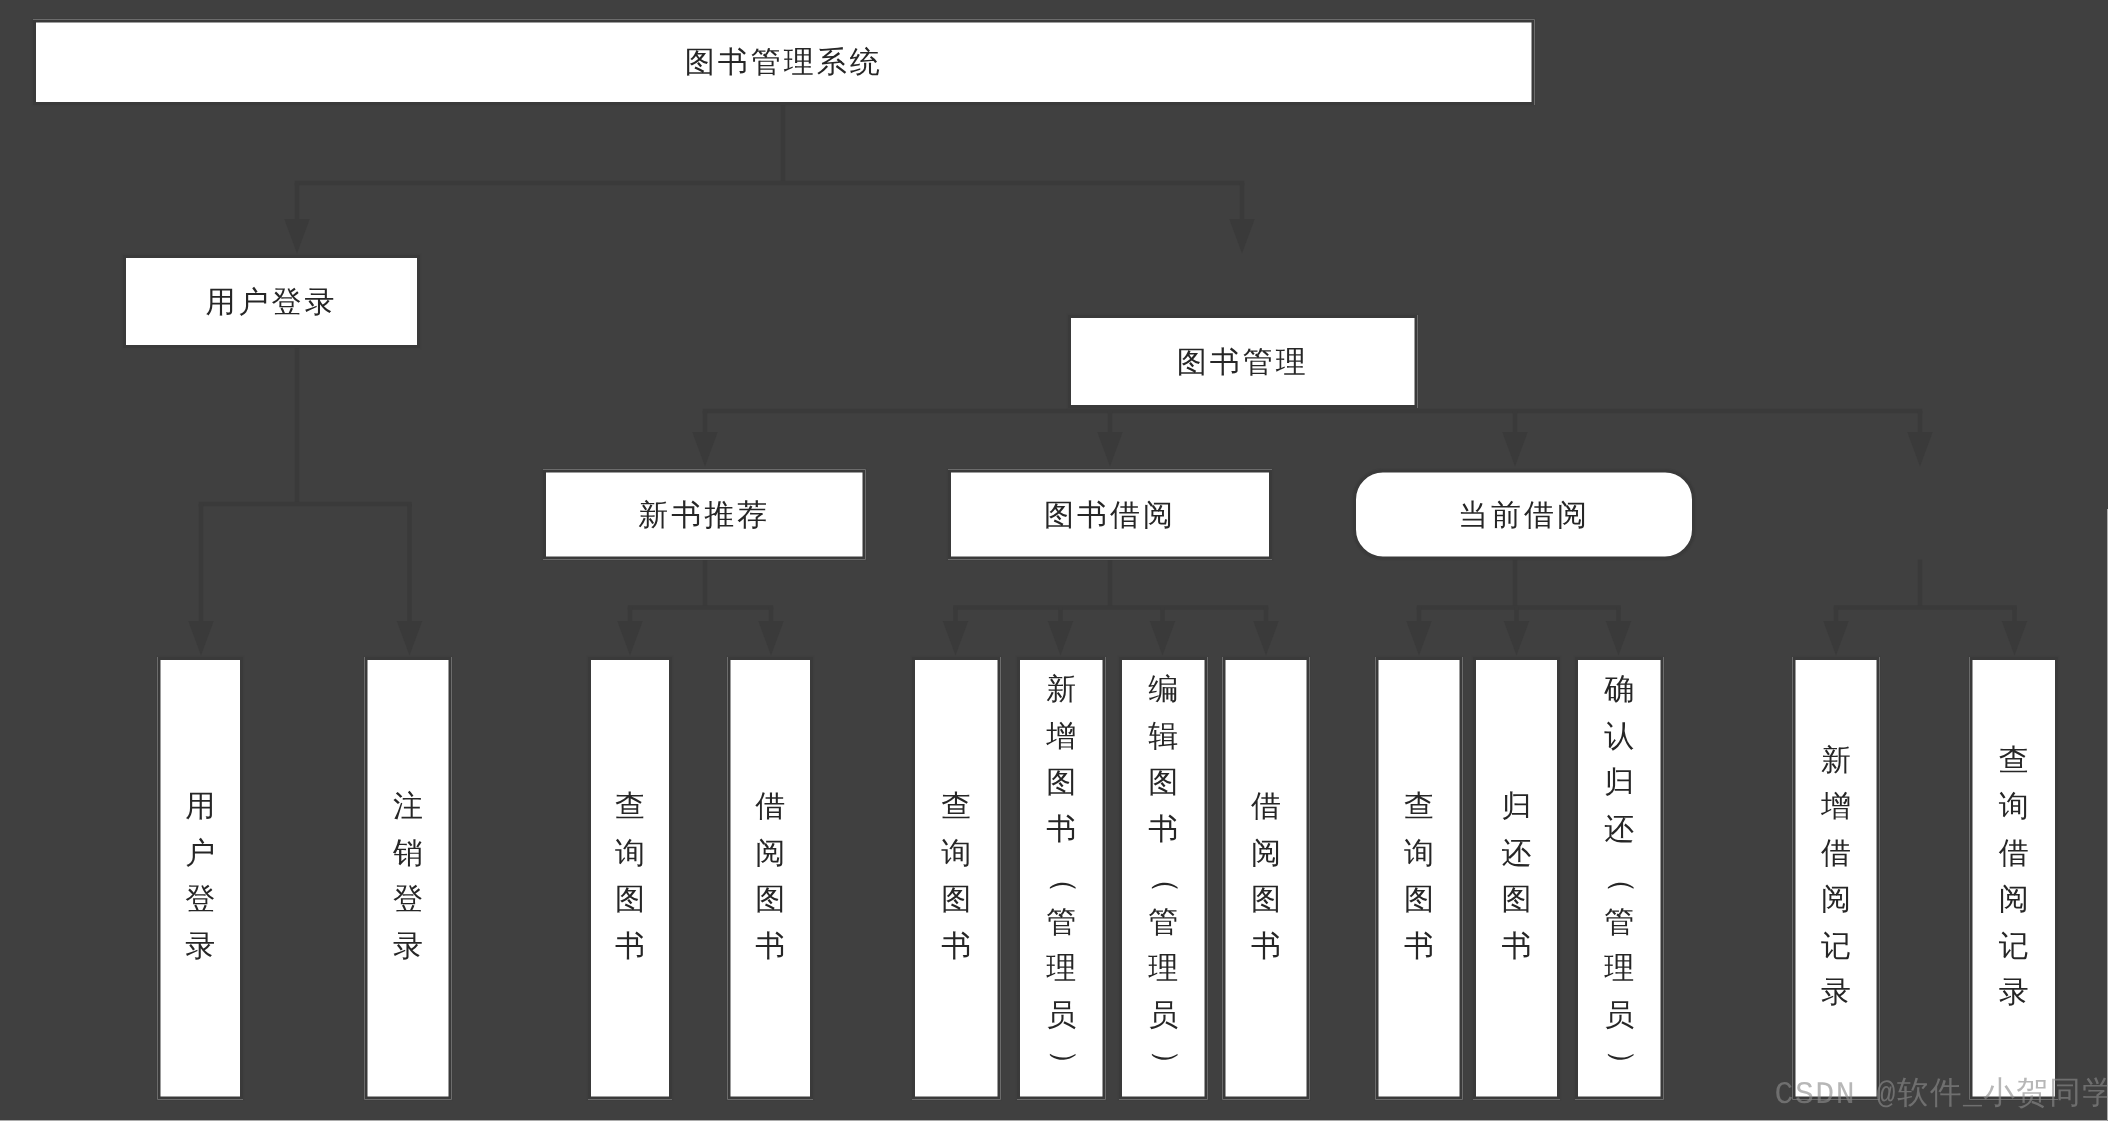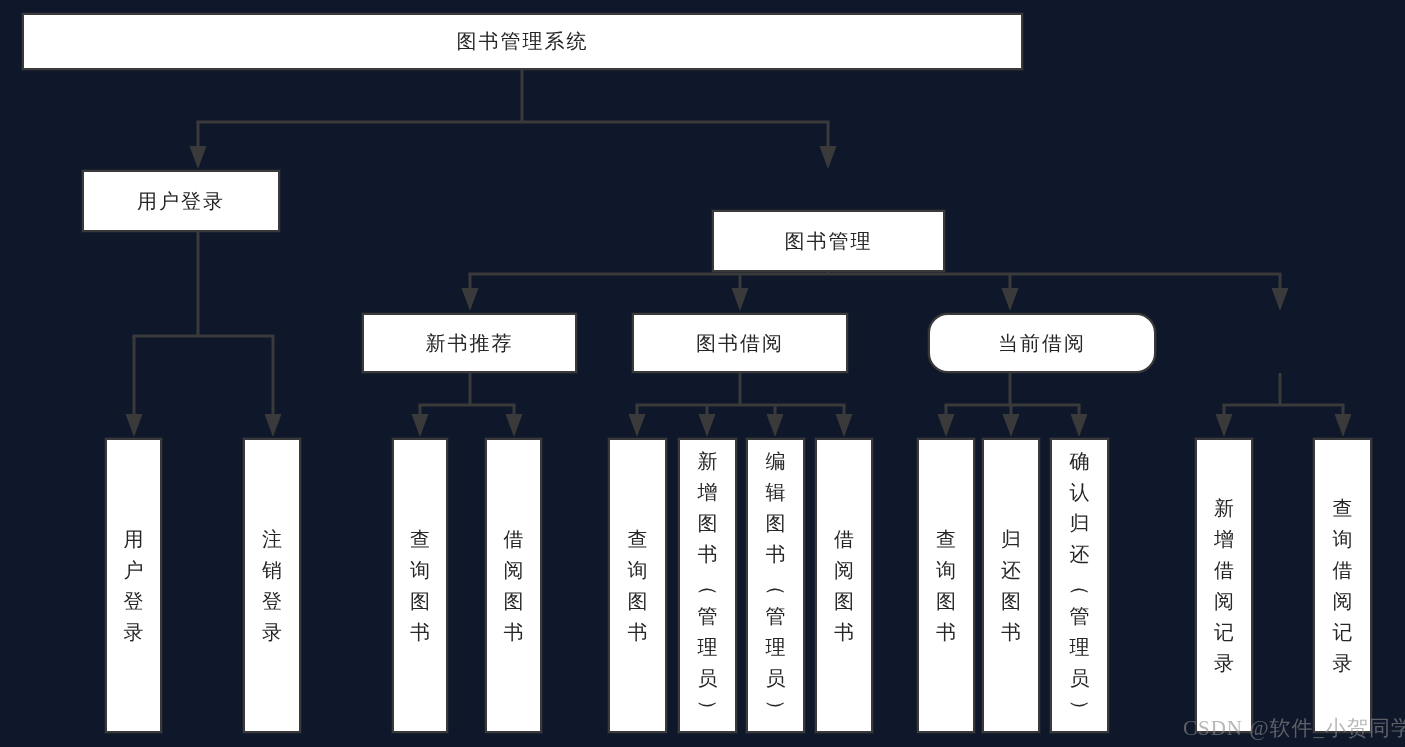--- a/index.html
+++ b/index.html
@@ -1,19 +1,19 @@
 <!DOCTYPE html>
 <html><head>
 <meta charset="utf-8">
 <style>
   * { margin:0; padding:0; box-sizing:border-box; }
   html,body { background:#ffffff; }
   .stage {
-    position:relative; width:1405px; height:747px; background:#0f172a;
-    font-family:Liberation Serif, serif; overflow:hidden;
+    position:relative; width:1405px; height:747px; background:#404040;
+    font-family:Liberation Mono, monospace; overflow:hidden;
   }
   .stage svg { position:absolute; left:0; top:0; z-index:1; }
   .node {
     position:absolute; background:#ffffff;
     border:2px solid #3a3a3a; box-shadow:0 0 0 1px rgba(58,58,58,.28);
     display:flex; align-items:center; justify-content:center;
     color:#262626; font-size:20px; letter-spacing:2px; z-index:2;
     white-space:nowrap;
   }
   .vbox { flex-direction:column; letter-spacing:0; white-space:normal; }
@@ -98,21 +98,21 @@
     </g>
   </svg>
 
   <div class="node" style="left:22px; top:13px; width:1001px; height:57px;">图书管理系统</div>
 
   <div class="node" style="left:82px; top:170px; width:198px; height:62px;">用户登录</div>
   <div class="node" style="left:712px; top:170px; width:233px; height:62px;margin-top:40px;">图书管理</div>
 
   <div class="node" style="left:362px; top:313px; width:215px; height:60px;">新书推荐</div>
   <div class="node" style="left:632px; top:313px; width:216px; height:60px;">图书借阅</div>
-  <div class="node" style="left:928px; top:313px; width:228px; height:60px;border-radius:20px;">当前借阅</div>
+  <div class="node" style="left:902px; top:313px; width:228px; height:60px;border-radius:20px;">当前借阅</div>
 
   <div class="node vbox" style="left:105px; top:438px; width:57px; height:295px;">
       <span>用</span>
       <span>户</span>
       <span>登</span>
       <span>录</span>
     </div>
   <div class="node vbox" style="left:243px; top:438px; width:58px; height:295px;">
       <span>注</span>
       <span>销</span>

